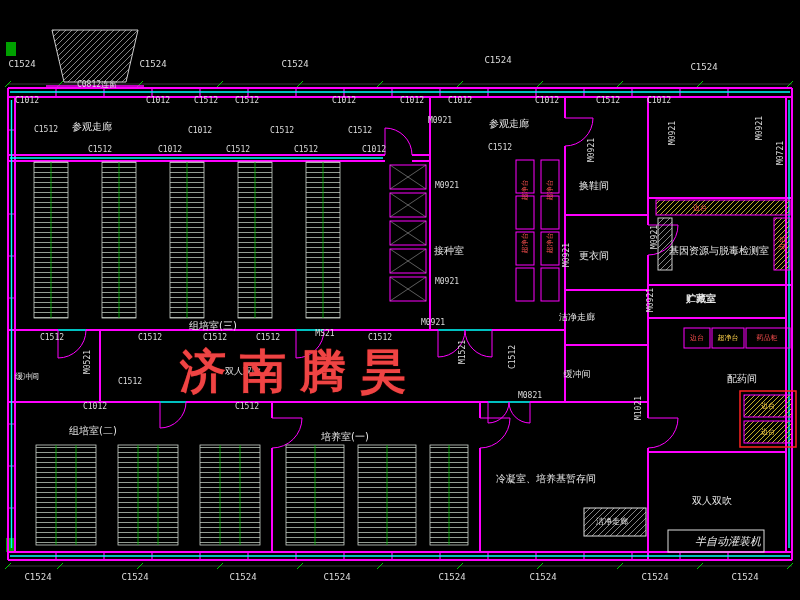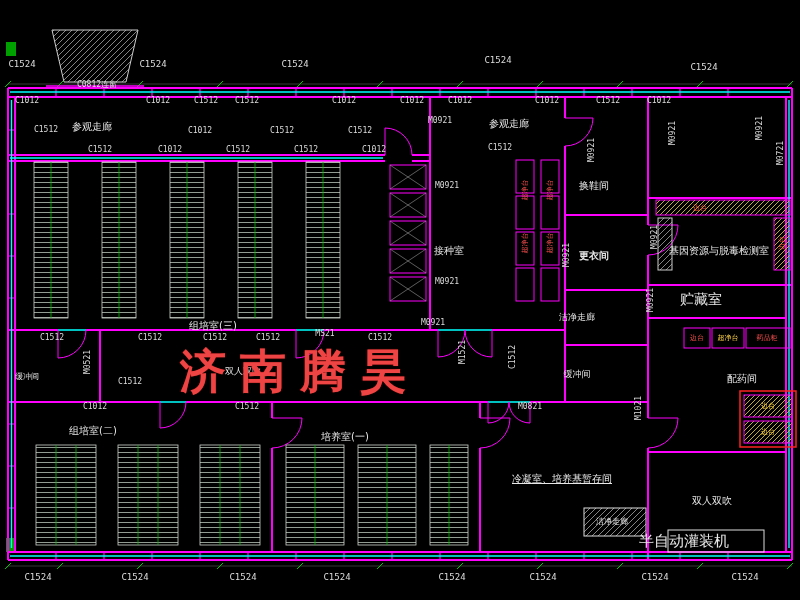--- a/index.html
+++ b/index.html
@@ -191,56 +191,56 @@
       <span class="lbl" style="left: 447px; top: 186px;">M0921</span>
       <span class="lbl" style="left: 447px; top: 282px;">M0921</span>
       <span class="lbl" style="left: 433px; top: 323px;">M0921</span>
       <span class="lbl vert" style="left: 567px; top: 255px;">M0921</span>
       <span class="lbl vert" style="left: 513px; top: 357px;">C1512</span>
       <span class="lbl vert" style="left: 651px; top: 300px;">M0921</span>
       <span class="lbl vert" style="left: 639px; top: 408px;">M1021</span>
       <span class="lbl vert" style="left: 463px; top: 352px;">M1521</span>
       <span class="lbl vert" style="left: 88px; top: 362px;">M0521</span>
       <span class="lbl vert" style="left: 655px; top: 237px;">M0921</span>
-      <span class="lbl" style="left: 530px; top: 407px;">M0821</span>
+      <span class="lbl" style="left: 530px; top: 396px;">M0821</span>
       <span class="lbl" style="left: 52px; top: 338px;">C1512</span>
       <span class="lbl" style="left: 150px; top: 338px;">C1512</span>
       <span class="lbl" style="left: 215px; top: 338px;">C1512</span>
       <span class="lbl" style="left: 268px; top: 338px;">C1512</span>
       <span class="lbl" style="left: 325px; top: 334px;">MS21</span>
       <span class="lbl" style="left: 380px; top: 338px;">C1512</span>
       <span class="lbl" style="left: 130px; top: 382px;">C1512</span>
       <span class="lbl" style="left: 95px; top: 407px;">C1012</span>
       <span class="lbl" style="left: 247px; top: 407px;">C1512</span>
       <span class="lbl" style="left: 38px; top: 577px; font-size: 9px;">C1524</span>
       <span class="lbl" style="left: 135px; top: 577px; font-size: 9px;">C1524</span>
       <span class="lbl" style="left: 243px; top: 577px; font-size: 9px;">C1524</span>
       <span class="lbl" style="left: 337px; top: 577px; font-size: 9px;">C1524</span>
       <span class="lbl" style="left: 452px; top: 577px; font-size: 9px;">C1524</span>
       <span class="lbl" style="left: 543px; top: 577px; font-size: 9px;">C1524</span>
       <span class="lbl" style="left: 655px; top: 577px; font-size: 9px;">C1524</span>
       <span class="lbl" style="left: 745px; top: 577px; font-size: 9px;">C1524</span>
       <span class="lbl room" style="left: 92px; top: 127px; font-size: 10px;">参观走廊</span>
       <span class="lbl room" style="left: 509px; top: 124px; font-size: 10px;">参观走廊</span>
       <span class="lbl room" style="left: 594px; top: 186px; font-size: 10px;">换鞋间</span>
-      <span class="lbl room" style="left: 594px; top: 256px; font-size: 10px; font-weight: bold;">更衣间</span>
+      <span class="lbl room" style="left: 594px; top: 256px; font-size: 10px;">更衣间</span>
       <span class="lbl room" style="left: 449px; top: 251px; font-size: 10px;">接种室</span>
       <span class="lbl room" style="left: 577px; top: 317px; font-size: 9px;">洁净走廊</span>
       <span class="lbl room" style="left: 577px; top: 374px; font-size: 9px;">缓冲间</span>
       <span class="lbl room" style="left: 27px; top: 377px; font-size: 8px;">缓冲间</span>
       <span class="lbl room" style="left: 213px; top: 326px; font-size: 10px;">组培室(三)</span>
       <span class="lbl room" style="left: 243px; top: 371px; font-size: 9px;">双人双吹</span>
       <span class="lbl room" style="left: 93px; top: 431px; font-size: 10px;">组培室(二)</span>
       <span class="lbl room" style="left: 345px; top: 437px; font-size: 10px;">培养室(一)</span>
-      <span class="lbl room" style="left: 562px; top: 479px; font-size: 10px; text-decoration: underline;">冷凝室、培养基暂存间</span>
+      <span class="lbl room" style="left: 546px; top: 479px; font-size: 10px;">冷凝室、培养基暂存间</span>
       <span class="lbl room" style="left: 719px; top: 251px; font-size: 10px;">基因资源与脱毒检测室</span>
-      <span class="lbl room" style="left: 701px; top: 299px; font-size: 14px;">贮藏室</span>
+      <span class="lbl room" style="left: 701px; top: 299px; font-size: 10px; font-weight: bold;">贮藏室</span>
       <span class="lbl room" style="left: 742px; top: 379px; font-size: 10px;">配药间</span>
       <span class="lbl room" style="left: 712px; top: 501px; font-size: 10px;">双人双吹</span>
-      <span class="lbl room" style="left: 684px; top: 541px; font-size: 15px;">半自动灌装机</span>
+      <span class="lbl room" style="left: 728px; top: 541px; font-size: 11px; font-style: italic;">半自动灌装机</span>
       <span class="lbl room" style="left: 612px; top: 522px; font-size: 8px;">洁净走廊</span>
       <span class="lbl eq vert" style="left: 525px; top: 190px; font-size: 7px; color: rgb(255, 80, 80);">超净台</span>
       <span class="lbl eq vert" style="left: 525px; top: 243px; font-size: 7px; color: rgb(255, 80, 80);">超净台</span>
       <span class="lbl eq vert" style="left: 550px; top: 190px; font-size: 7px; color: rgb(255, 80, 80);">超净台</span>
       <span class="lbl eq vert" style="left: 550px; top: 243px; font-size: 7px; color: rgb(255, 80, 80);">超净台</span>
       <span class="lbl eq" style="left: 700px; top: 208px; font-size: 7px; color: rgb(255, 80, 80);">边台</span>
       <span class="lbl eq vert" style="left: 782px; top: 243px; font-size: 7px; color: rgb(255, 80, 80);">边台</span>
       <span class="lbl eq" style="left: 697px; top: 338px; font-size: 7px; color: rgb(255, 80, 80);">边台</span>
       <span class="lbl eq" style="left: 728px; top: 338px; font-size: 7px; color: rgb(255, 210, 74);">超净台</span>
       <span class="lbl eq" style="left: 767px; top: 338px; font-size: 7px; color: rgb(255, 80, 80);">药品柜</span>

